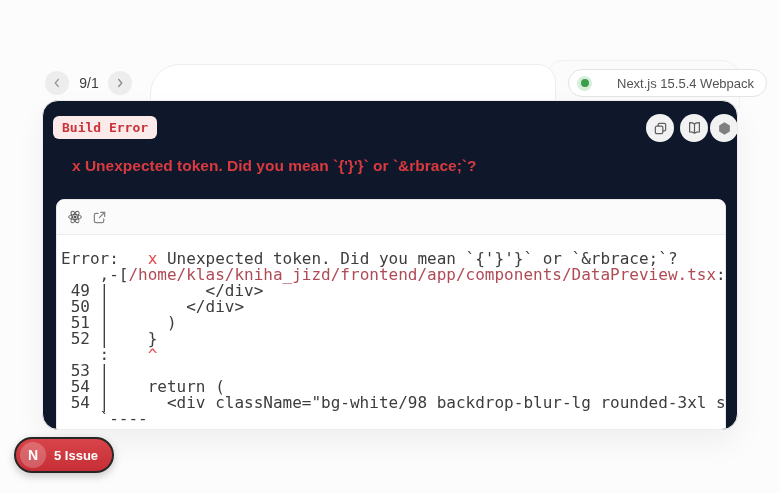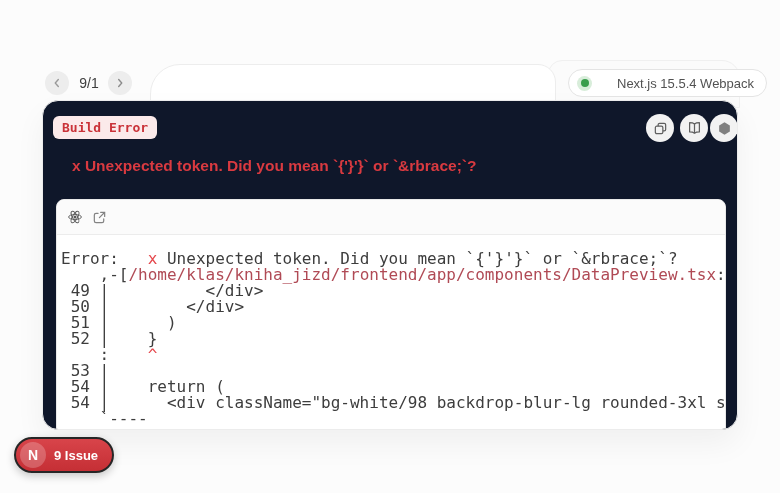--- a/index.html
+++ b/index.html
@@ -180,16 +180,16 @@
               <path d="M13.3 2.7 7.9 8.1" stroke="#666" stroke-width="1.3" stroke-linecap="round"></path>
             </svg>
         </span>
       </div>
       <div class="code-area"><div class="code-line"><span class="seg-plain">Error:   </span><span class="seg-red">x</span><span class="seg-plain"> Unexpected token. Did you mean `{'}'}` or `&amp;rbrace;`?</span></div><div class="code-line"><span class="seg-plain">    ,-[</span><span class="seg-path">/home/klas/kniha_jizd/frontend/app/components/DataPreview.tsx</span><span class="seg-plain">:52:1]</span></div><div class="code-line"><span class="seg-plain"> 49 |          &lt;/div&gt;</span></div><div class="code-line"><span class="seg-plain"> 50 |        &lt;/div&gt;</span></div><div class="code-line"><span class="seg-plain"> 51 |      )</span></div><div class="code-line"><span class="seg-plain"> 52 |    }</span></div><div class="code-line"><span class="seg-plain">    :    </span><span class="seg-red">^</span></div><div class="code-line"><span class="seg-plain"> 53 | </span></div><div class="code-line"><span class="seg-plain"> 54 |    return (</span></div><div class="code-line"><span class="seg-plain"> 54 |      &lt;div className="bg-white/98 backdrop-blur-lg rounded-3xl shadow-2xl border border-whi</span></div><div class="code-line"><span class="seg-plain">    `----</span></div></div>
     </div>
   </div>
 
   <div class="issue-badge">
     <span class="nlogo">N</span>
-    <span>9 Issue</span>
+    <span>5 Issue</span>
   </div>
 
 </div>
 
 </body></html>

